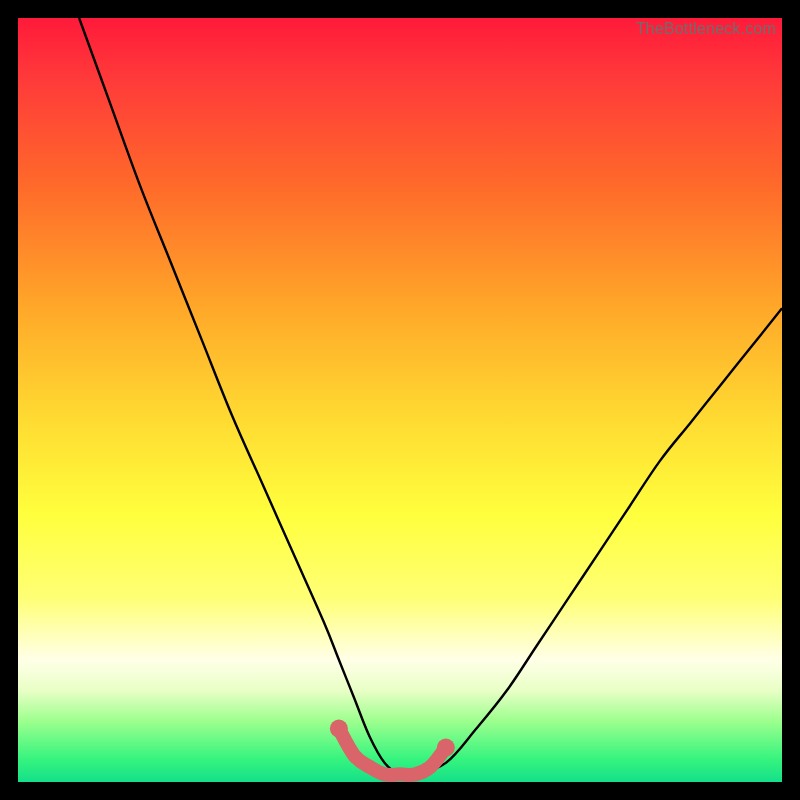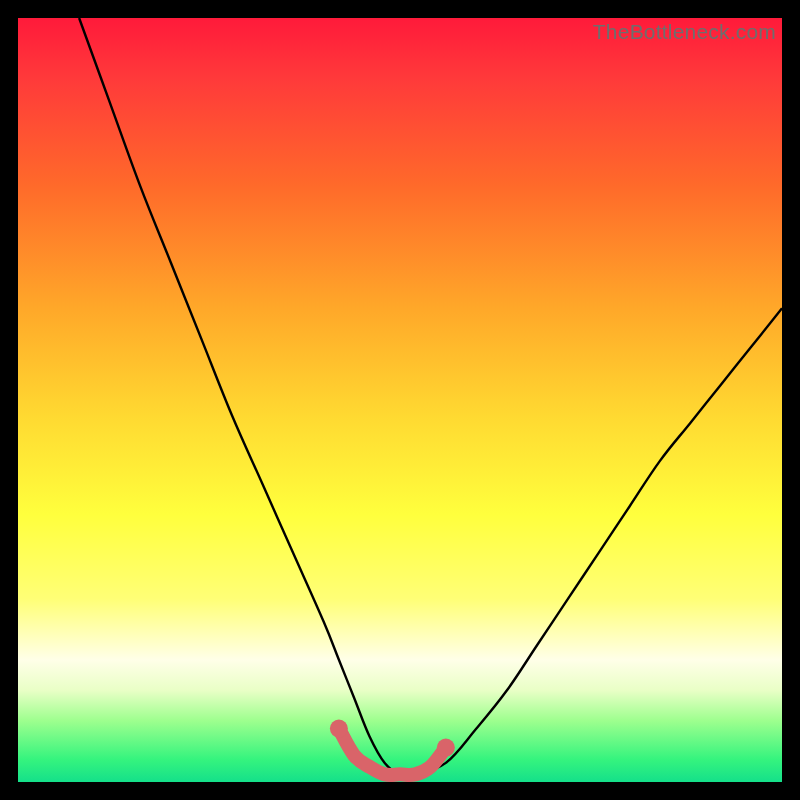--- a/index.html
+++ b/index.html
@@ -38,21 +38,21 @@
       #9dff8e 92%,
       #36f47e 97%,
       #14e08a 100%
     );
   }
   .watermark {
     position: absolute;
     top: 2px;
     right: 6px;
     color: #6e6e6e;
-    font-size: 21px;
+    font-size: 16px;
     font-weight: 500;
     letter-spacing: 0.2px;
     user-select: none;
   }
   svg.curve {
     position: absolute;
     left: 0;
     top: 0;
     width: 764px;
     height: 764px;

